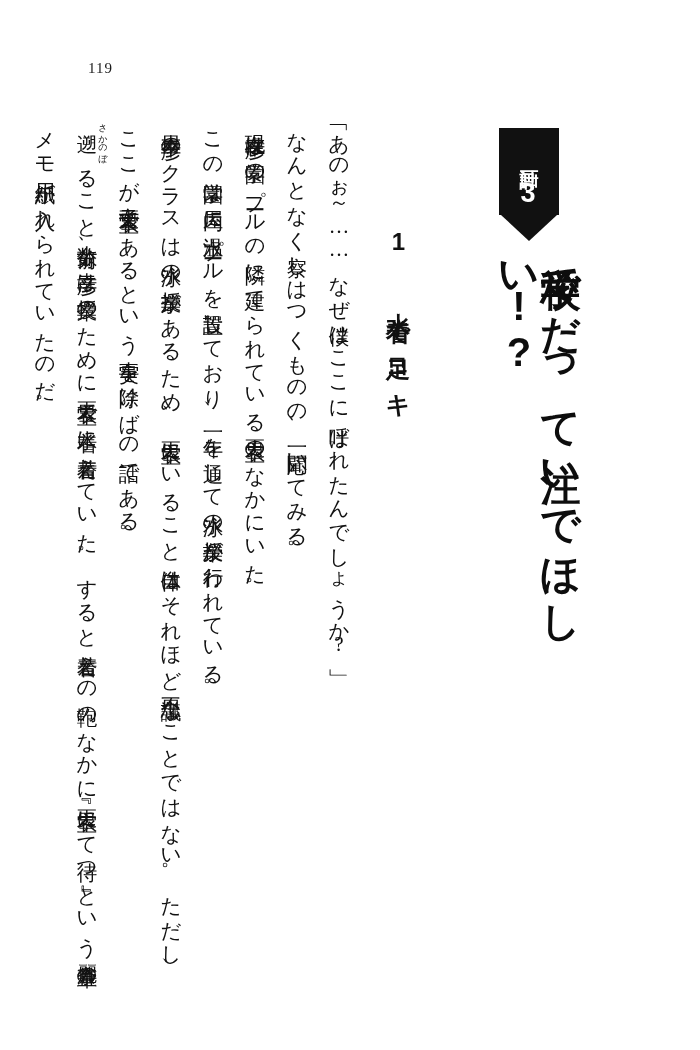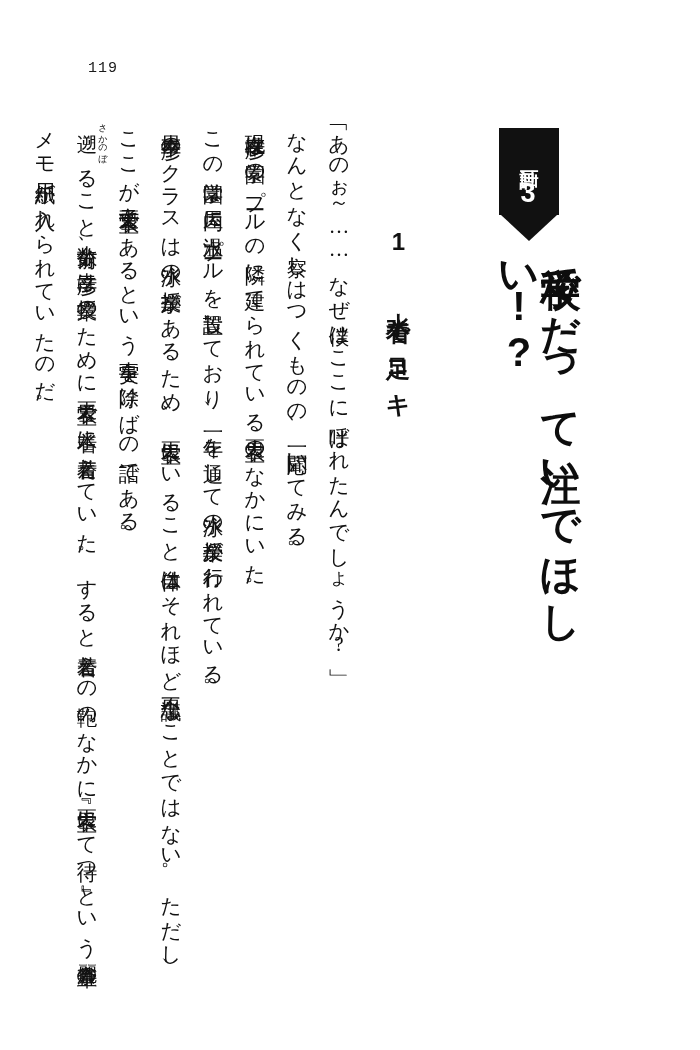--- a/index.html
+++ b/index.html
@@ -17,21 +17,20 @@
   }
 
   
   .page-number {
     position: absolute;
     top: 60px;
     left: 88px;
     font-size: 15px;
     letter-spacing: 1px;
     color: #1a1a1a;
-    font-family: Liberation Mono, monospace;
   }
 
   
   .chapter-badge {
     position: absolute;
     top: 128px;
     left: 486px;
     width: 86px;
     text-align: center;
   }

